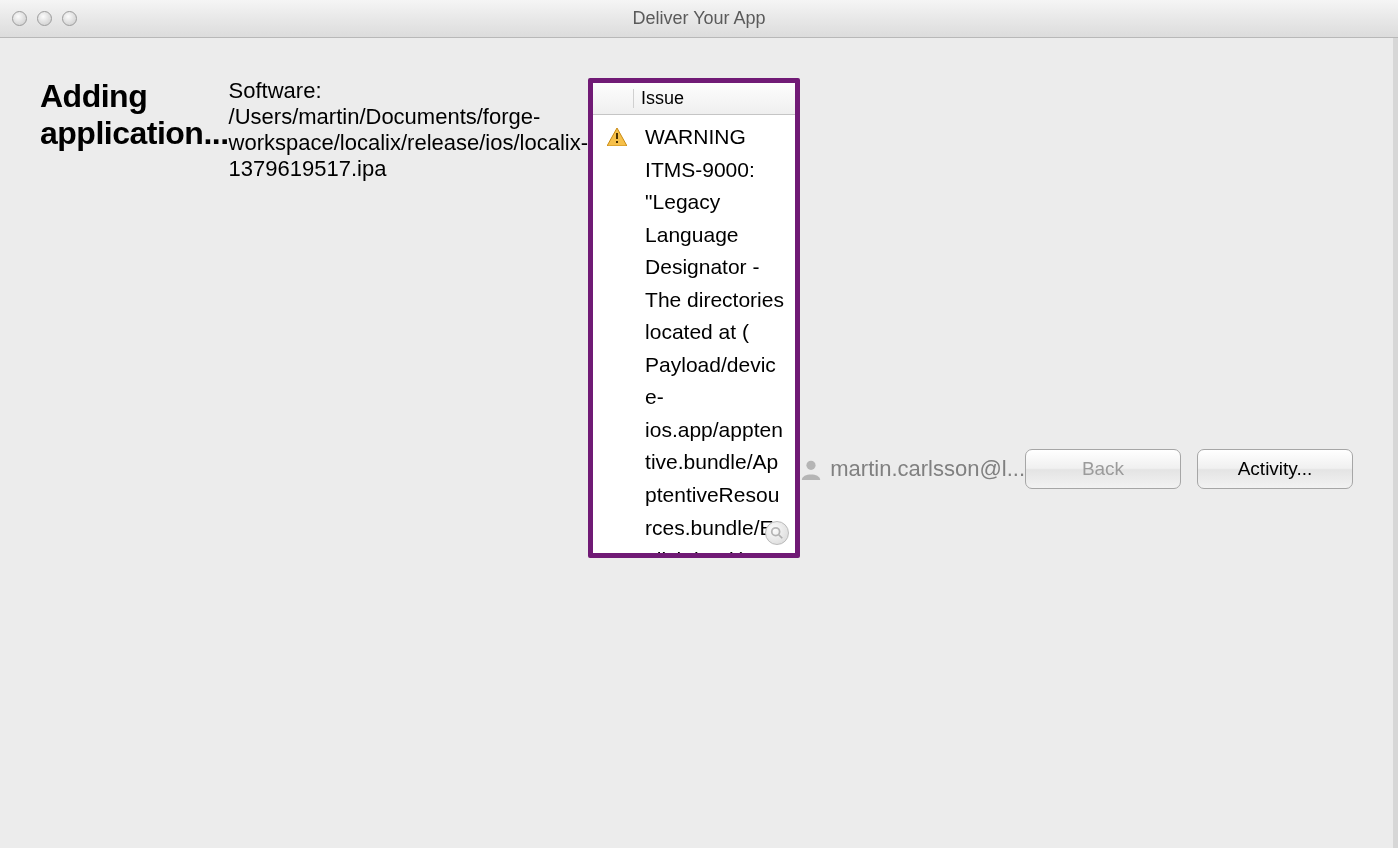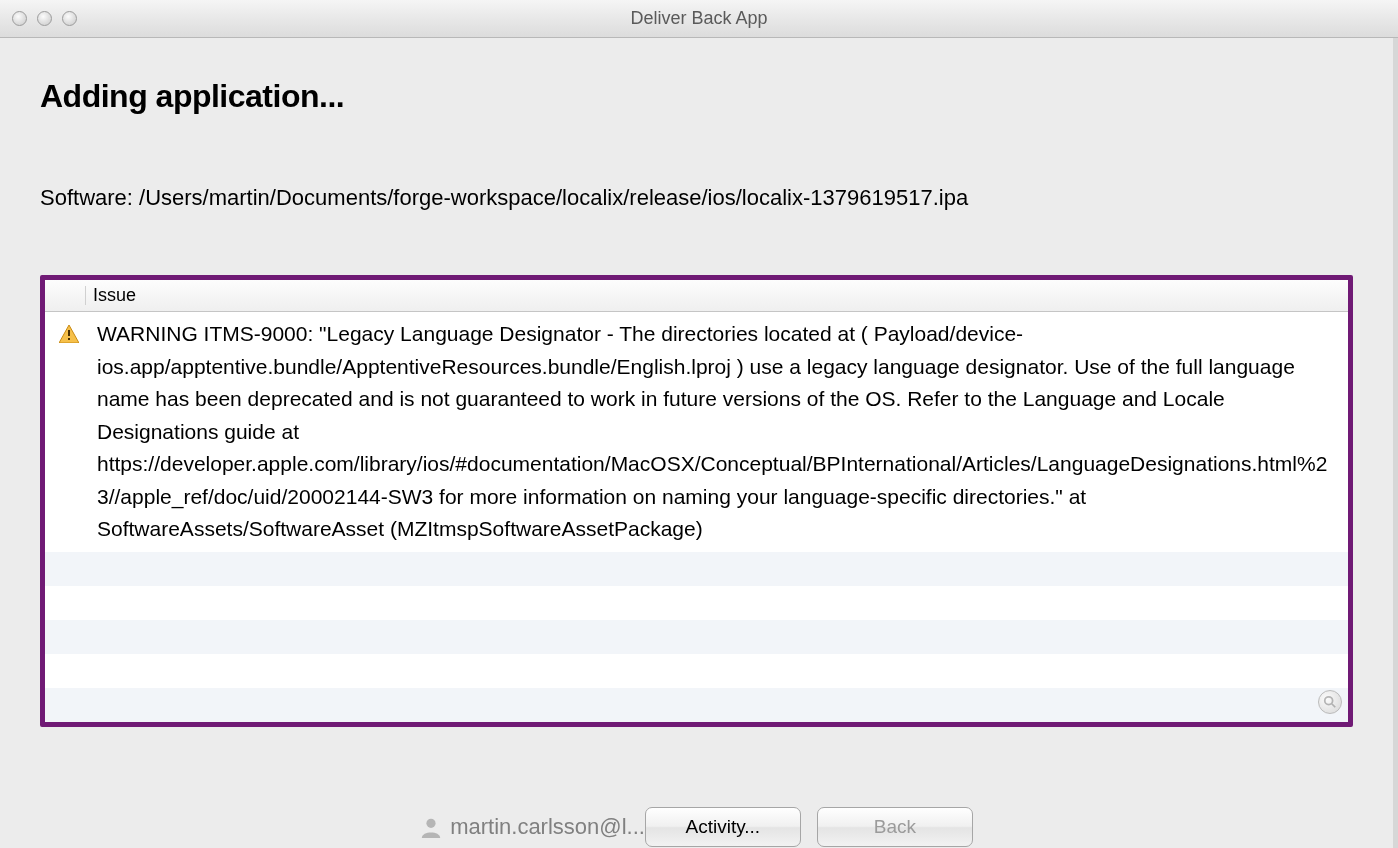--- a/index.html
+++ b/index.html
@@ -28,23 +28,22 @@
   }
   .titlebar-title {
     position: absolute; left: 0; right: 0; text-align: center;
     font-size: 18px; color: #5a5a5a;
   }
   .window-body {
     background: #ececec;
     height: calc(100% - 38px);
     padding: 40px 40px 0 40px;
     display: flex;
-    flex-direction: column;
+    flex-direction: row;
     border-right: 5px solid #d7d7d7;
-    gap: 40px;
   }
   .heading {
     font-size: 32px; font-weight: bold; letter-spacing: -0.5px;
     margin-bottom: 30px;
   }
   .software-line {
     font-size: 22px; margin-bottom: 24px;
   }
   .issue-panel {
     background: #fff;
@@ -105,21 +104,21 @@
 </style>
 </head>
 <body>
 
 <div class="titlebar">
   <div class="traffic-lights">
     <div class="tl"></div>
     <div class="tl"></div>
     <div class="tl"></div>
   </div>
-  <div class="titlebar-title">Deliver Back App</div>
+  <div class="titlebar-title">Deliver Your App</div>
 </div>
 
 <div class="window-body">
 
   <div class="heading">Adding application...</div>
 
   <div class="software-line">
     <span>Software:</span>
     <span>/Users/martin/Documents/forge-workspace/localix/release/ios/localix-1379619517.ipa</span>
   </div>
@@ -156,18 +155,18 @@
 
   <div class="footer">
     <div class="user">
       <svg width="22" height="22" viewBox="0 0 24 24">
         <circle cx="12" cy="8" r="5" fill="#b5b5b5"></circle>
         <path d="M2 24 C2 16 22 16 22 24 Z" fill="#b5b5b5"></path>
       </svg>
       <span>martin.carlsson@l...</span>
     </div>
     <div class="buttons">
+      <button class="btn" disabled="">Back</button>
       <button class="btn">Activity...</button>
-      <button class="btn" disabled="">Back</button>
     </div>
   </div>
 
 </div>
 
 </body></html>

